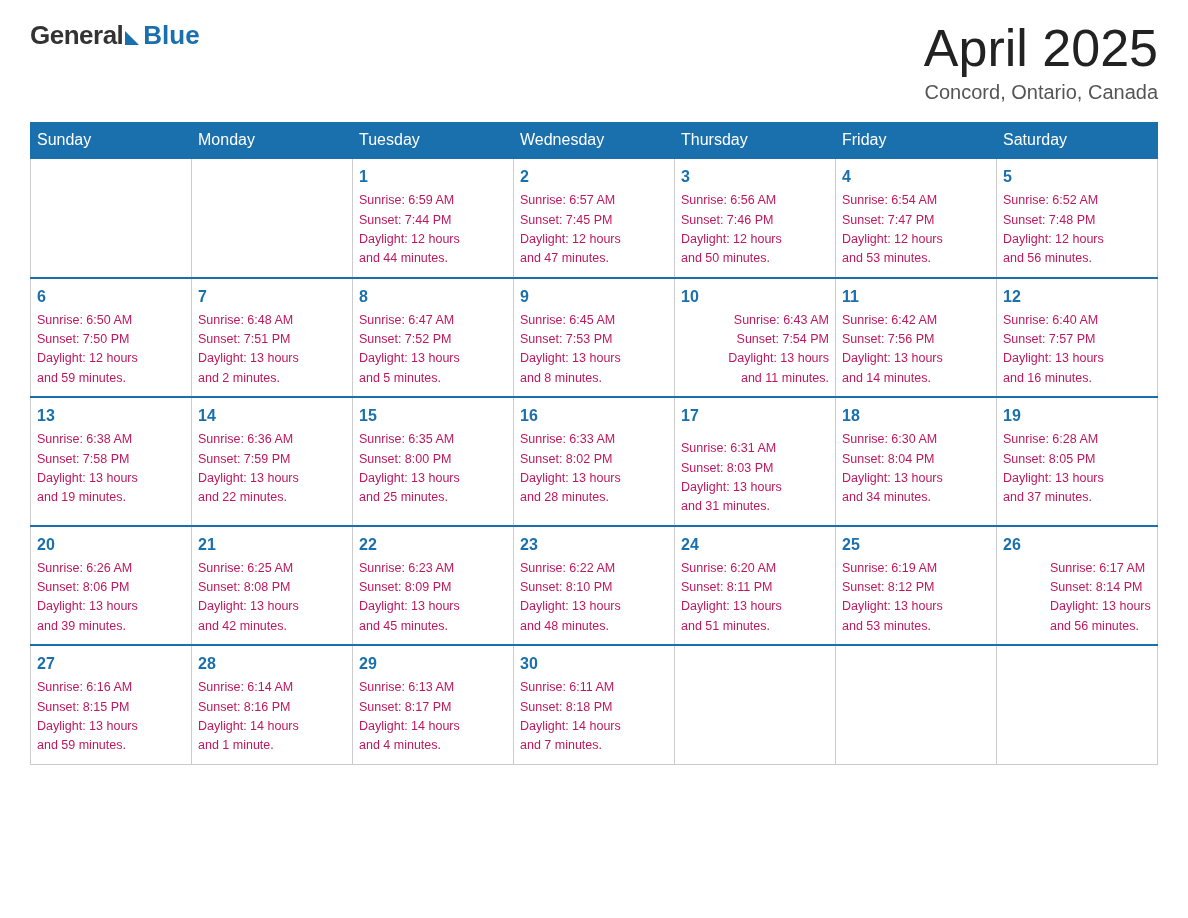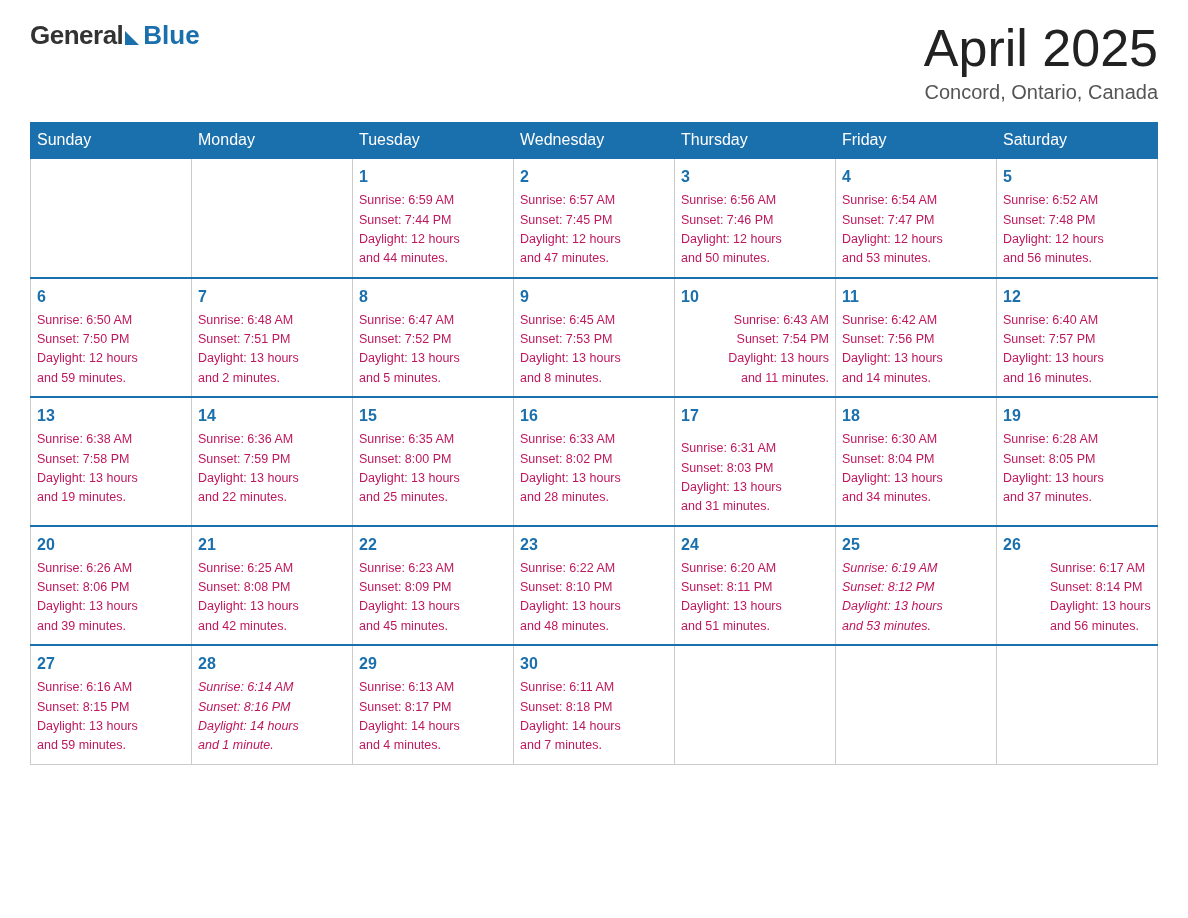--- a/index.html
+++ b/index.html
@@ -311,21 +311,21 @@
         </td>
         <td>
           <span class="day-number">24</span>
           <div class="day-info" style="white-space: pre-line;">Sunrise: 6:20 AM
 Sunset: 8:11 PM
 Daylight: 13 hours
 and 51 minutes.</div>
         </td>
         <td>
           <span class="day-number">25</span>
-          <div class="day-info" style="white-space: pre-line; font-style: italic;">Sunrise: 6:19 AM
+          <div class="day-info" style="white-space: pre-line;">Sunrise: 6:19 AM
 Sunset: 8:12 PM
 Daylight: 13 hours
 and 53 minutes.</div>
         </td>
         <td>
           <span class="day-number">26</span>
           <div class="day-info" style="white-space: pre-line; margin-left: 47px;">Sunrise: 6:17 AM
 Sunset: 8:14 PM
 Daylight: 13 hours
 and 56 minutes.</div>
@@ -334,21 +334,21 @@
       <tr>
         <td>
           <span class="day-number">27</span>
           <div class="day-info" style="white-space: pre-line;">Sunrise: 6:16 AM
 Sunset: 8:15 PM
 Daylight: 13 hours
 and 59 minutes.</div>
         </td>
         <td>
           <span class="day-number">28</span>
-          <div class="day-info" style="white-space: pre-line; font-style: italic;">Sunrise: 6:14 AM
+          <div class="day-info" style="white-space: pre-line;">Sunrise: 6:14 AM
 Sunset: 8:16 PM
 Daylight: 14 hours
 and 1 minute.</div>
         </td>
         <td>
           <span class="day-number">29</span>
           <div class="day-info" style="white-space: pre-line;">Sunrise: 6:13 AM
 Sunset: 8:17 PM
 Daylight: 14 hours
 and 4 minutes.</div>

